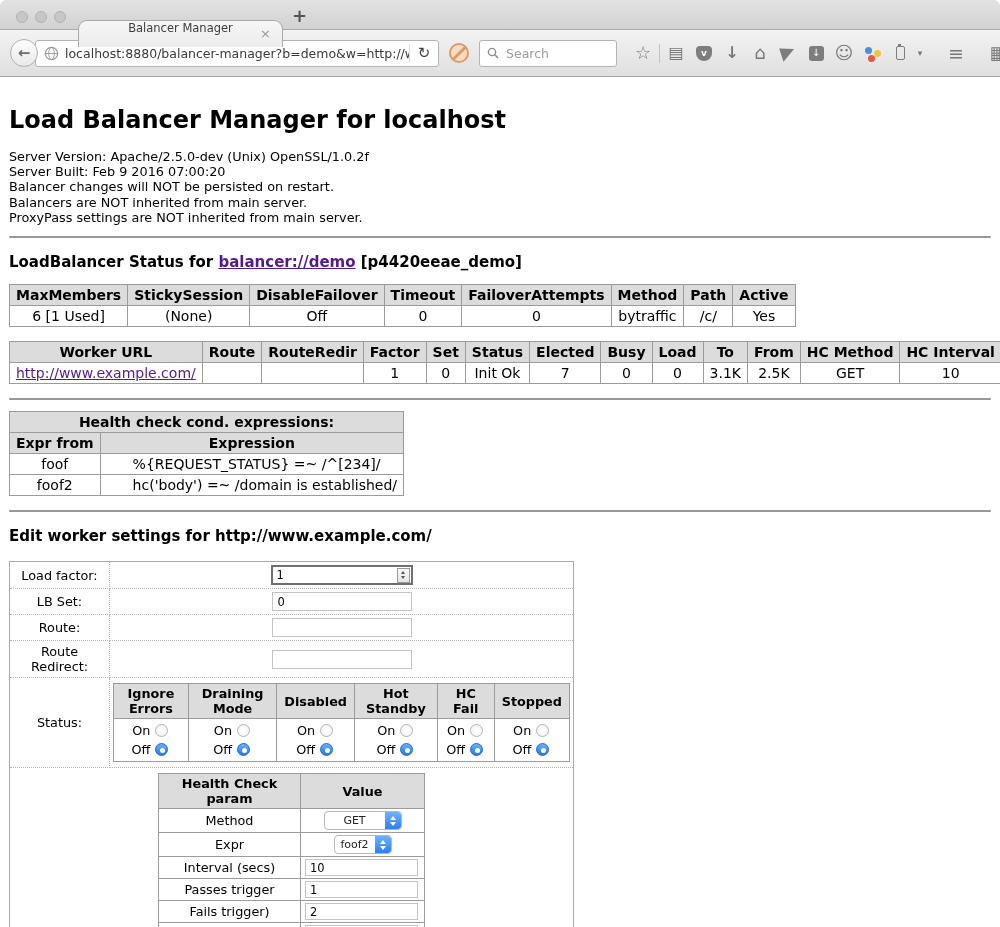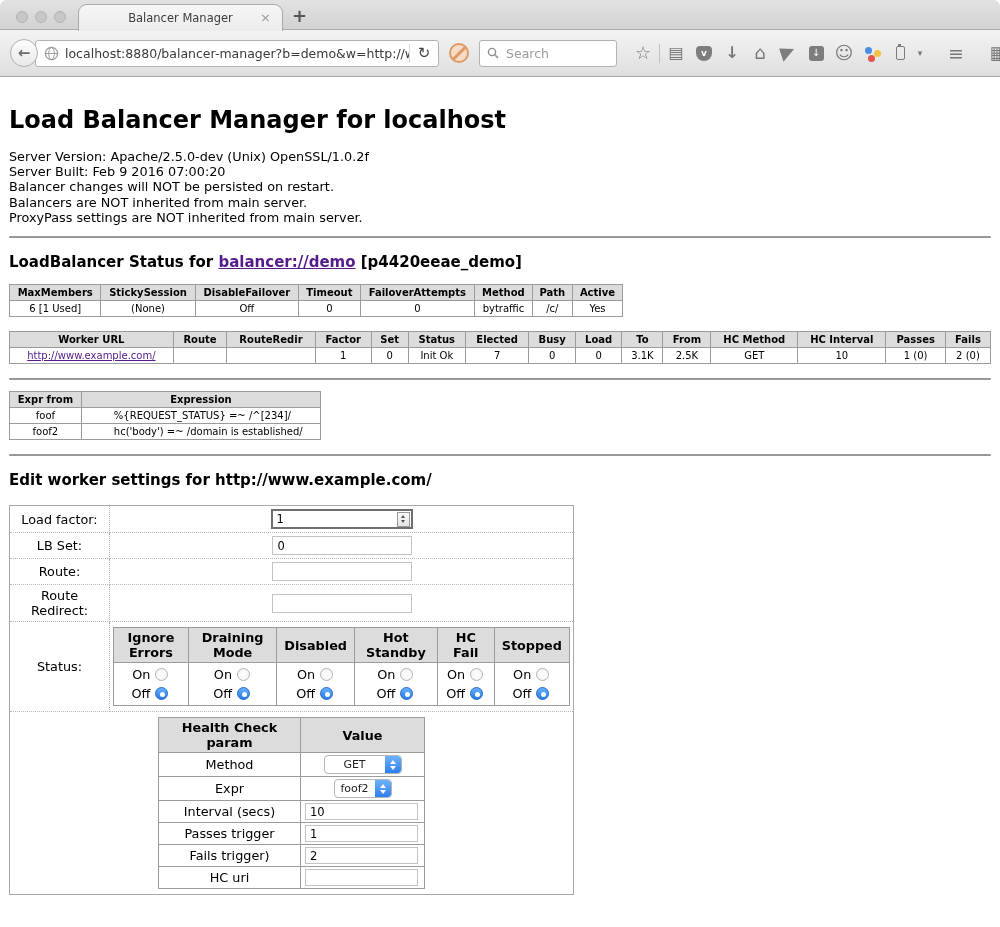--- a/index.html
+++ b/index.html
@@ -11,24 +11,24 @@
   
   .chrome { position:relative; height:84px; border-radius:6px 6px 0 0; }
   .tabstrip {
     position:absolute; top:0; left:0; right:0; height:30px;
     background:linear-gradient(#e2e2e2,#d2d2d2);
     border-bottom:1px solid #ababab; border-radius:6px 6px 0 0;
   }
   .dots { position:absolute; left:16px; top:11px; display:flex; gap:7px; }
   .dot { width:12px; height:12px; border-radius:50%; background:#c7c7c7; border:1px solid #b2b2b2; }
   .tab {
-    position:absolute; left:78px; top:4px; width:205px; height:27px; z-index:2;
+    position:absolute; left:78px; top:20px; width:205px; height:27px; z-index:2;
     background:linear-gradient(#f6f6f6,#ececec);
     border:1px solid #a9a9a9; border-bottom:none; border-radius:9px 9px 0 0;
-    display:flex; align-items:center; justify-content:center;
+    display:flex; align-items:flex-start; justify-content:center;
   }
   .tab-title { font-size:11.5px; color:#3c3c3c; }
   .tab-close { position:absolute; right:11px; top:6px; color:#9a9a9a; font-size:13px; line-height:13px; }
   .newtab { position:absolute; left:292px; top:5px; color:#555; font-size:18px; font-weight:bold; }
   .navbar {
     position:absolute; top:30px; left:0; right:0; height:47px;
     background:linear-gradient(#f3f3f3,#dfdfdf);
     border-bottom:1px solid #a5a5a5;
     display:flex; align-items:center; padding:0 10px;
   }
@@ -73,21 +73,21 @@
   .caret { font-size:9px; width:12px; }
   .menuicon { margin-left:16px; font-size:19px; }
   .gridicon { margin-left:14px; font-size:18px; }
   
   .content { background:#fff; padding:20px 9px 0 9px; }
   h1 { font-size:24px; margin:2px 0 15px 0; }
   .server-info div { font-size:12.8px; line-height:15.2px; }
   hr.rule { border:none; height:2px; background:#999; margin:11px 0; border-radius:1px; }
   h3 { font-size:15px; margin:15px 0 13px 0; }
   a.vlink { color:#551a8b; }
-  table.data { border-collapse:collapse; font-size:10px; margin:0 0 14px 0; }
+  table.data { border-collapse:collapse; font-size:14px; margin:0 0 14px 0; }
   table.data th, table.data td { border:1px solid #9b9b9b; padding:2px 6px; text-align:center; white-space:nowrap; }
   table.data th { background:#dcdcdc; }
   .tbl-balancer { width:614px; }
   .tbl-worker { width:982px; margin-bottom:5px; }
   .tbl-expr { width:312px; margin-bottom:4px; }
   .tbl-expr td.exprtext { text-align:left;padding-left:32px; }
   
   table.form { border-collapse:collapse; width:565px; margin-top:16px; border:1px solid #a9a9a9; font-size:12.8px; }
   table.form > tbody > tr > td { border:1px dotted #b5b5b5; padding:3px; text-align:center; }
   td.flabel { width:100px; }
@@ -272,20 +272,23 @@
       <td>2 (0)</td>
 
     </tr>
   </tbody>
     </table>
 
   <hr class="rule">
 
   <table class="data tbl-expr">
     <tbody>
+        <tr>
+          <th colspan="2">Health check cond. expressions:</th>
+        </tr>
     <tr>
       <th>Expr from</th>
       <th>Expression</th>
     </tr>
     <tr>
       <td>foof</td>
       <td class="exprtext">%{REQUEST_STATUS} =~ /^[234]/</td>
     </tr>
     <tr>
       <td>foof2</td>

